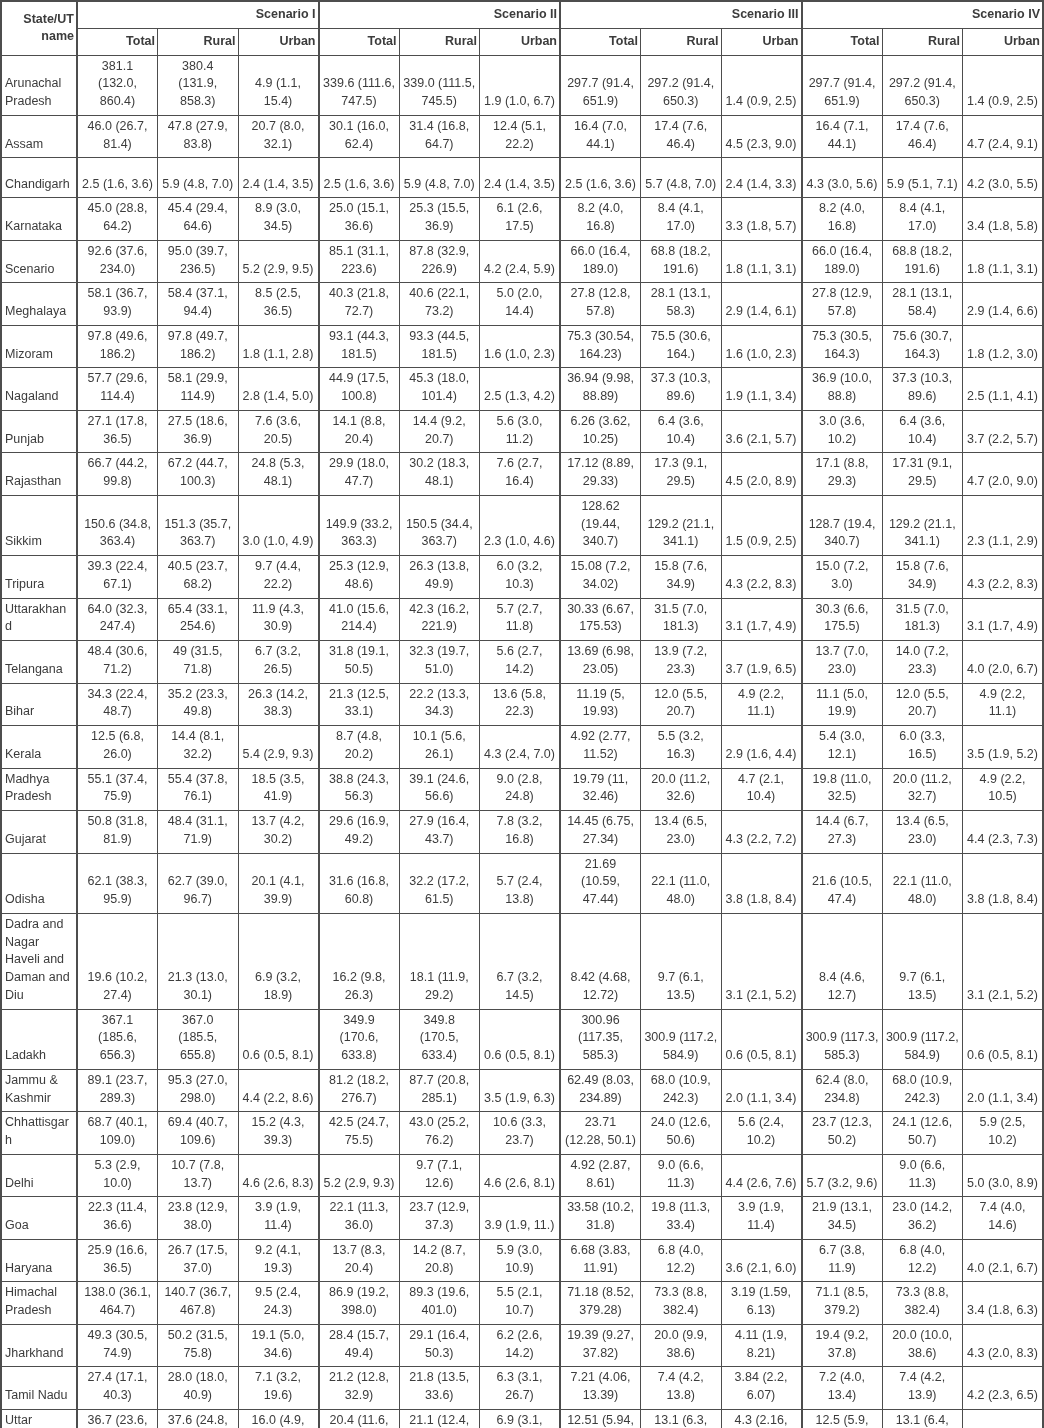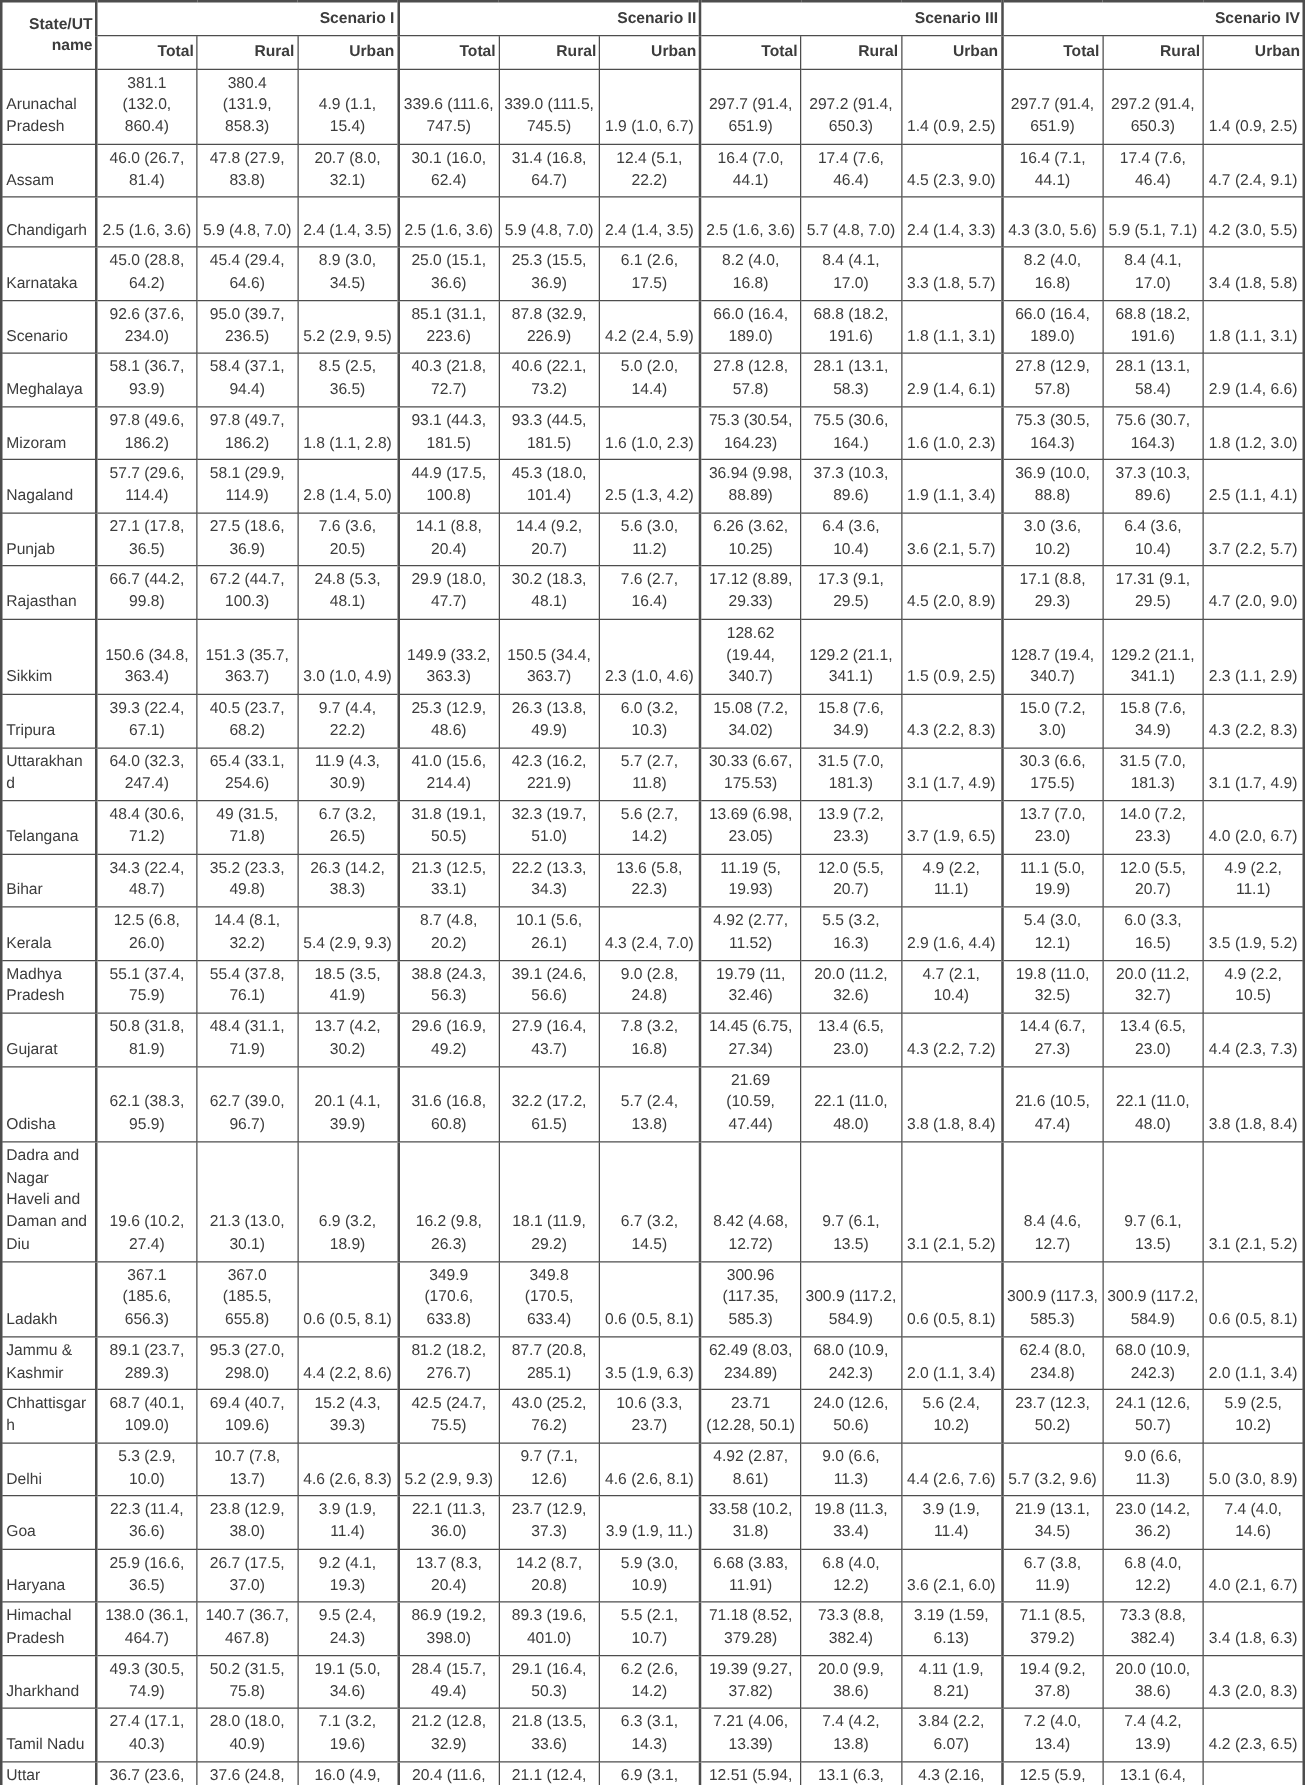--- a/index.html
+++ b/index.html
@@ -504,21 +504,21 @@
         <td data-name="value-cell">20.0 (10.0, 38.6)</td>
         <td data-name="value-cell">4.3 (2.0, 8.3)</td>
       </tr>
       <tr data-name="table-row">
         <th data-name="state-name">Tamil Nadu</th>
         <td data-name="value-cell" class="grp">27.4 (17.1, 40.3)</td>
         <td data-name="value-cell">28.0 (18.0, 40.9)</td>
         <td data-name="value-cell">7.1 (3.2, 19.6)</td>
         <td data-name="value-cell" class="grp">21.2 (12.8, 32.9)</td>
         <td data-name="value-cell">21.8 (13.5, 33.6)</td>
-        <td data-name="value-cell">6.3 (3.1, 14.3)</td>
+        <td data-name="value-cell">6.3 (3.1, 26.7)</td>
         <td data-name="value-cell" class="grp">7.21 (4.06, 13.39)</td>
         <td data-name="value-cell">7.4 (4.2, 13.8)</td>
         <td data-name="value-cell">3.84 (2.2, 6.07)</td>
         <td data-name="value-cell" class="grp">7.2 (4.0, 13.4)</td>
         <td data-name="value-cell">7.4 (4.2, 13.9)</td>
         <td data-name="value-cell">4.2 (2.3, 6.5)</td>
       </tr>
       <tr data-name="table-row">
         <th data-name="state-name">Uttar Pradesh</th>
         <td data-name="value-cell" class="grp">36.7 (23.6, 53.2)</td>

